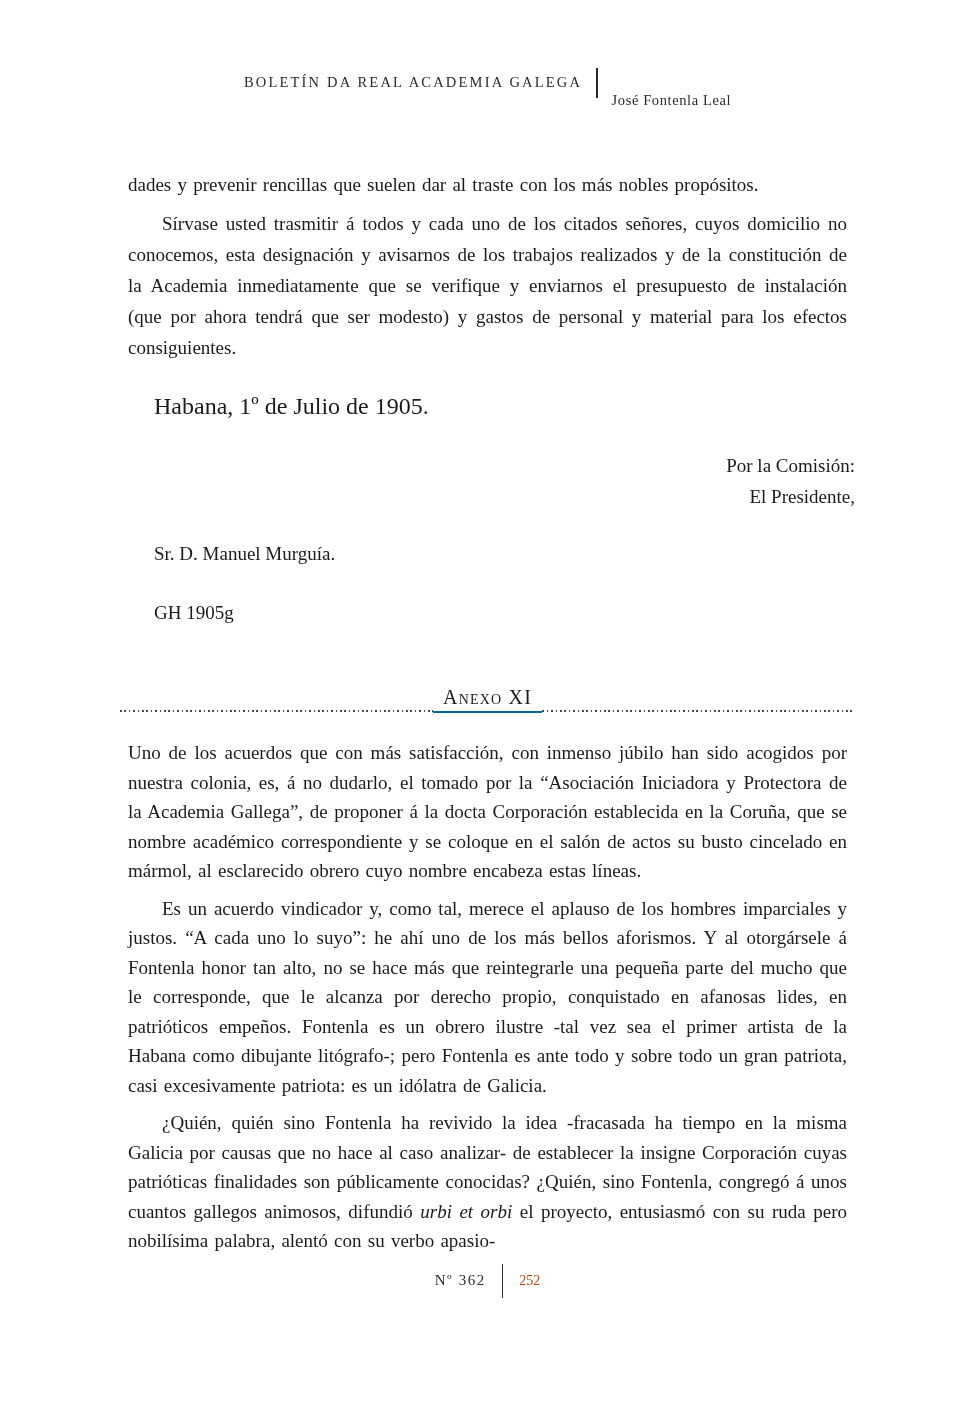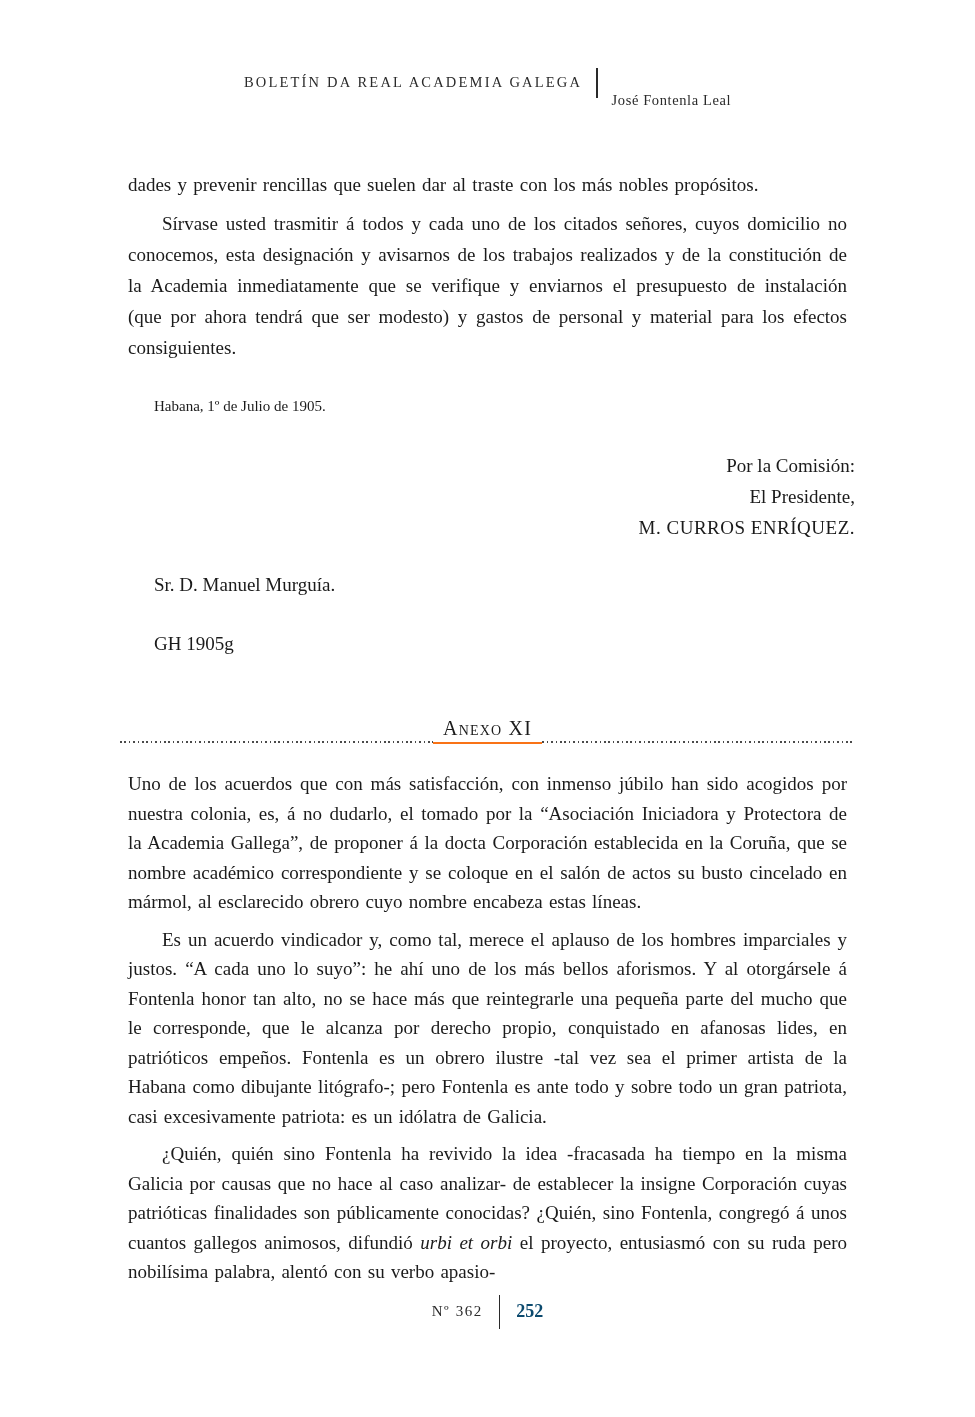--- a/index.html
+++ b/index.html
@@ -56,21 +56,21 @@
     margin: 8px;
     font-size: 19px;
     line-height: 31px;
     text-align: justify;
     word-spacing: 1.5px;
   }
   .indent { text-indent: 34px; }
   .no-indent { text-indent: 0; }
   .dateline {
     margin: 28px 0 0 0;
-    font-size: 15px;
+    font-size: 24px;
     line-height: 31px;
     text-indent: 34px;
   }
   .signature {
     margin-top: 28px;
     text-align: right;
     font-size: 19px;
     line-height: 31px;
   }
   .signature p { margin: 0; }
@@ -105,21 +105,21 @@
   .annex-heading {
     display: inline-block;
     position: relative;
     z-index: 1;
     height: 26px;
     line-height: 26px;
     font-variant: small-caps;
     font-size: 20px;
     letter-spacing: 1.2px;
     padding: 0 10px 1px 10px;
-    border-bottom: 2px solid #f97316;
+    border-bottom: 2px solid #0369a1;
     background: #ffffff;
   }
   .annex-title {
     margin: 22px 0 0 0;
     font-size: 19.5px;
     letter-spacing: 0.8px;
     line-height: 31px;
   }
   .annex-body { margin-top: 26px; }
   .annex-body .body-p {
@@ -134,23 +134,23 @@
     display: flex;
     align-items: center;
     justify-content: center;
   }
   .issue {
     font-size: 15px;
     letter-spacing: 1.6px;
     color: #2a2a2a;
   }
   .page-number {
-    font-size: 18px;
-    font-weight: bold;
-    color: #0c4a6e;
+    font-size: 14px;
+    font-weight: normal;
+    color: #c2410c;
   }
   .page-footer .v-divider {
     height: 34px;
     margin: 0 16px;
   }
 </style>
 </head>
 <body>
 
 <div class="page">
@@ -164,21 +164,20 @@
   <main class="content">
 
     <p class="body-p no-indent">dades y prevenir rencillas que suelen dar al traste con los más nobles propósitos.</p>
     <p class="body-p indent">Sírvase usted trasmitir á todos y cada uno de los citados señores, cuyos domicilio no conocemos, esta designación y avisarnos de los trabajos realizados y de la constitución de la Academia inmediatamente que se verifique y enviarnos el presupuesto de instalación (que por ahora tendrá que ser modesto) y gastos de personal y material para los efectos consiguientes.</p>
 
     <p class="dateline">Habana, 1º de Julio de 1905.</p>
 
     <div class="signature">
       <p>Por la Comisión:</p>
       <p>El Presidente,</p>
-      <p class="caps-name">M. CURROS ENRÍQUEZ.</p>
     </div>
 
     <p class="addressee">Sr. D. Manuel Murguía.</p>
 
     <p class="reference">GH 1905g</p>
 
     <div class="annex-rule">
       <span class="annex-heading">Anexo XI</span>
     </div>
 

